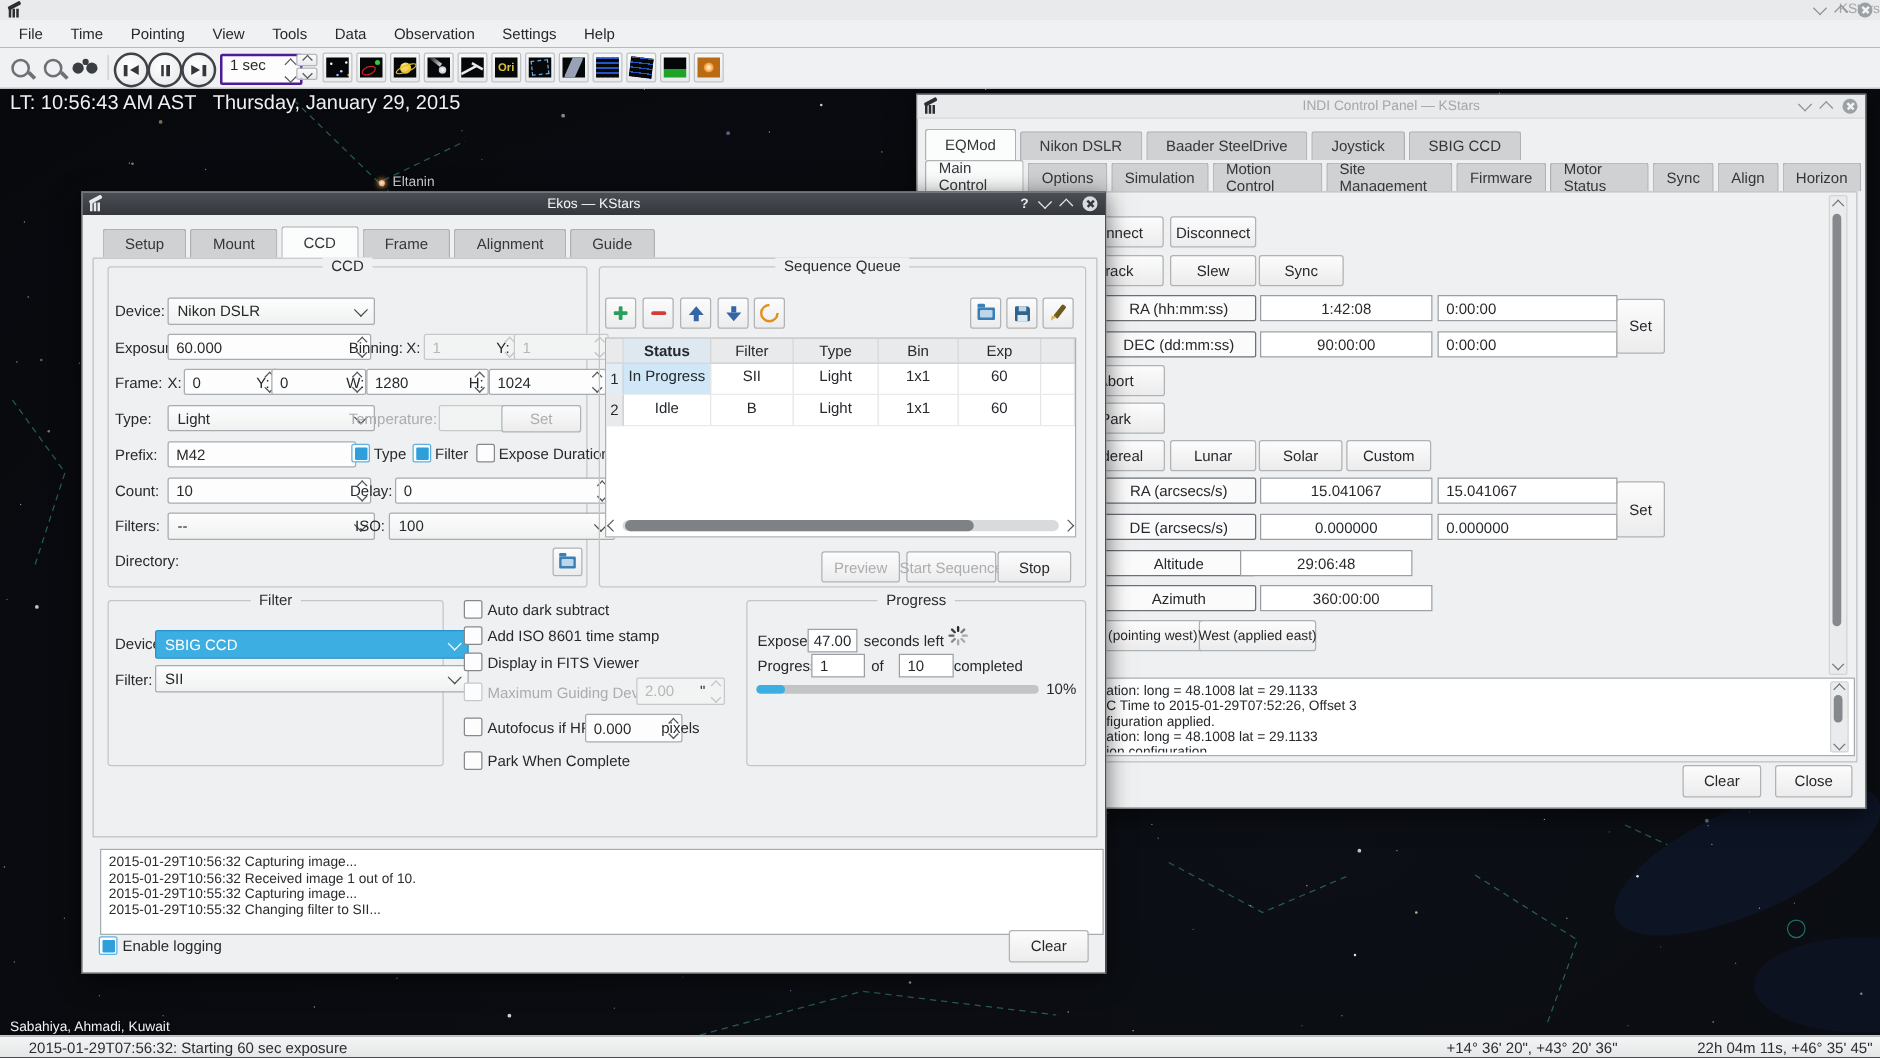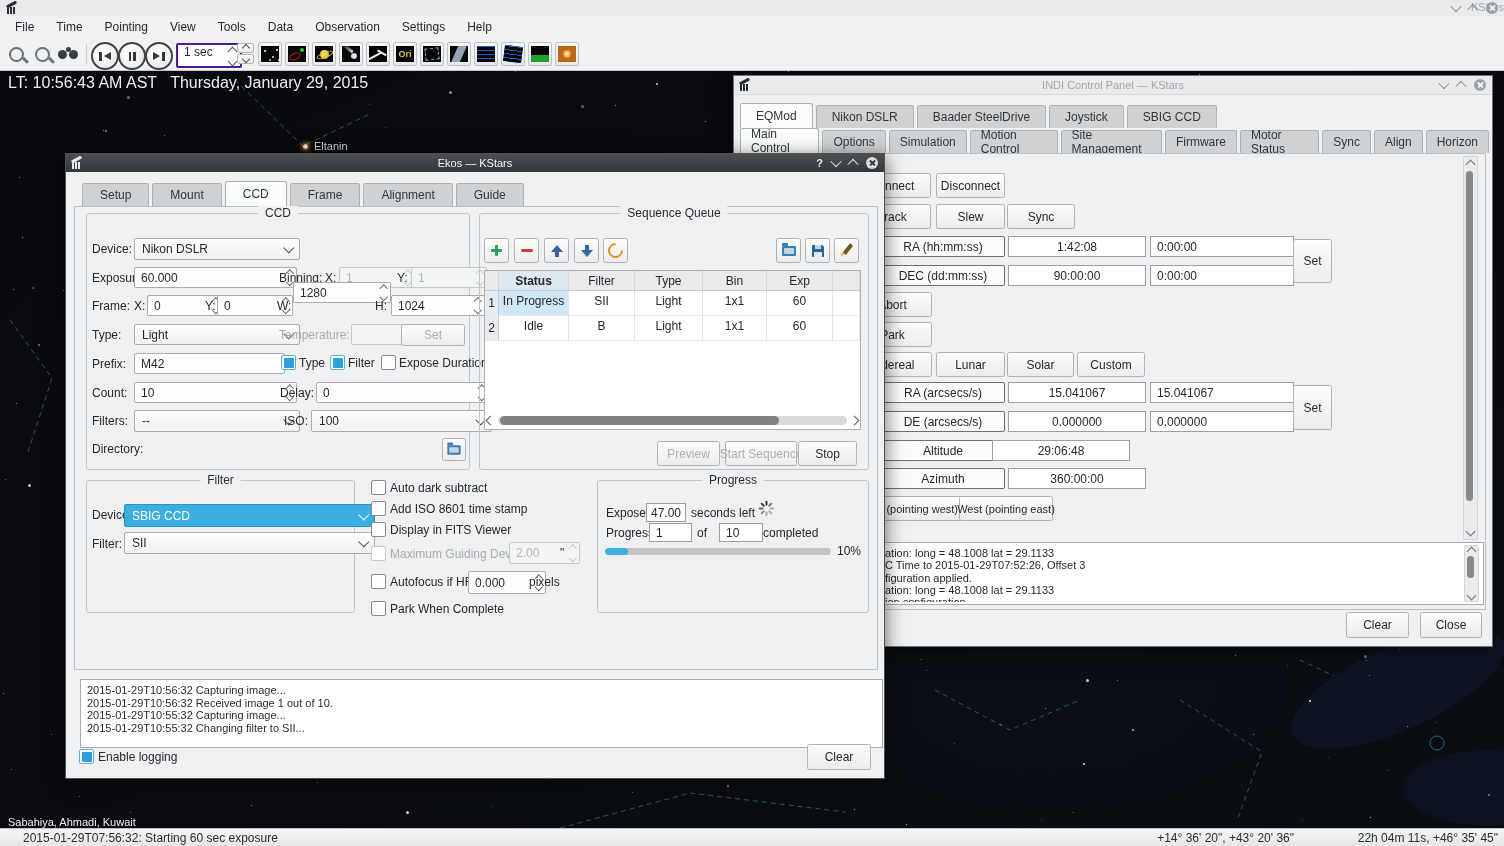--- a/index.html
+++ b/index.html
@@ -668,21 +668,21 @@
     <div class="valfield" style="left:274px;top:335px;width:136px;height:19px">0.000000</div>
     <div class="valfield left" style="left:416px;top:335px;width:136px;height:19px">0.000000</div>
     <div class="btn" style="left:559px;top:309px;width:37px;height:43px">Set</div>
 
     <div class="lblbox" style="left:147px;top:364px;width:122px;height:19px">Altitude</div>
     <div class="valfield" style="left:258px;top:364px;width:136px;height:19px">29:06:48</div>
     <div class="lblbox" style="left:147px;top:392px;width:122px;height:19px">Azimuth</div>
     <div class="valfield" style="left:274px;top:392px;width:136px;height:19px">360:00:00</div>
 
     <div class="btn" style="left:119px;top:420px;width:104px;height:23px;justify-content:flex-end;padding-right:4px;font-size:11px">t (pointing west)</div>
-    <div class="btn" style="left:225px;top:420px;width:92px;height:23px;font-size:11px">West (pointing east)</div>
+    <div class="btn" style="left:225px;top:420px;width:92px;height:23px;font-size:11px">West (applied east)</div>
 
     <div class="logbox" style="left:11px;top:466px;width:737px;height:61px"></div>
     <span class="lbl" style="left:151px;top:471px;font-size:11px">ation: long = 48.1008 lat = 29.1133</span>
     <span class="lbl" style="left:151px;top:483px;font-size:11px">C Time to 2015-01-29T07:52:26, Offset 3</span>
     <span class="lbl" style="left:151px;top:496px;font-size:11px">figuration applied.</span>
     <span class="lbl" style="left:151px;top:508px;font-size:11px">ation: long = 48.1008 lat = 29.1133</span>
     <span class="lbl" style="left:151px;top:520px;font-size:11px;height:6px;overflow:hidden">ion configuration</span>
     <div class="vscroll" style="left:730px;top:469px;height:55px">
       <i class="varr up" style="top:2px"></i>
       <div class="vthumb" style="top:10px;height:22px"></div>
@@ -761,21 +761,21 @@
     </div>
     <span class="lbl" style="left:139px;top:145px">Y:</span>
     <div class="spin" style="left:151px;top:141px;width:50px;height:19px">
       <span>0</span>
       <span class="spinarrs">
           <i class="sarr up"></i>
           <i class="sarr dn"></i>
         </span>
     </div>
     <span class="lbl" style="left:211px;top:145px">W:</span>
-    <div class="spin" style="left:227px;top:128px;width:72px;height:19px">
+    <div class="spin" style="left:227px;top:141px;width:72px;height:19px">
       <span>1280</span>
       <span class="spinarrs">
           <i class="sarr up"></i>
           <i class="sarr dn"></i>
         </span>
     </div>
     <span class="lbl" style="left:309px;top:145px">H:</span>
     <div class="spin" style="left:325px;top:141px;width:68px;height:19px">
       <span>1024</span>
       <span class="spinarrs">

